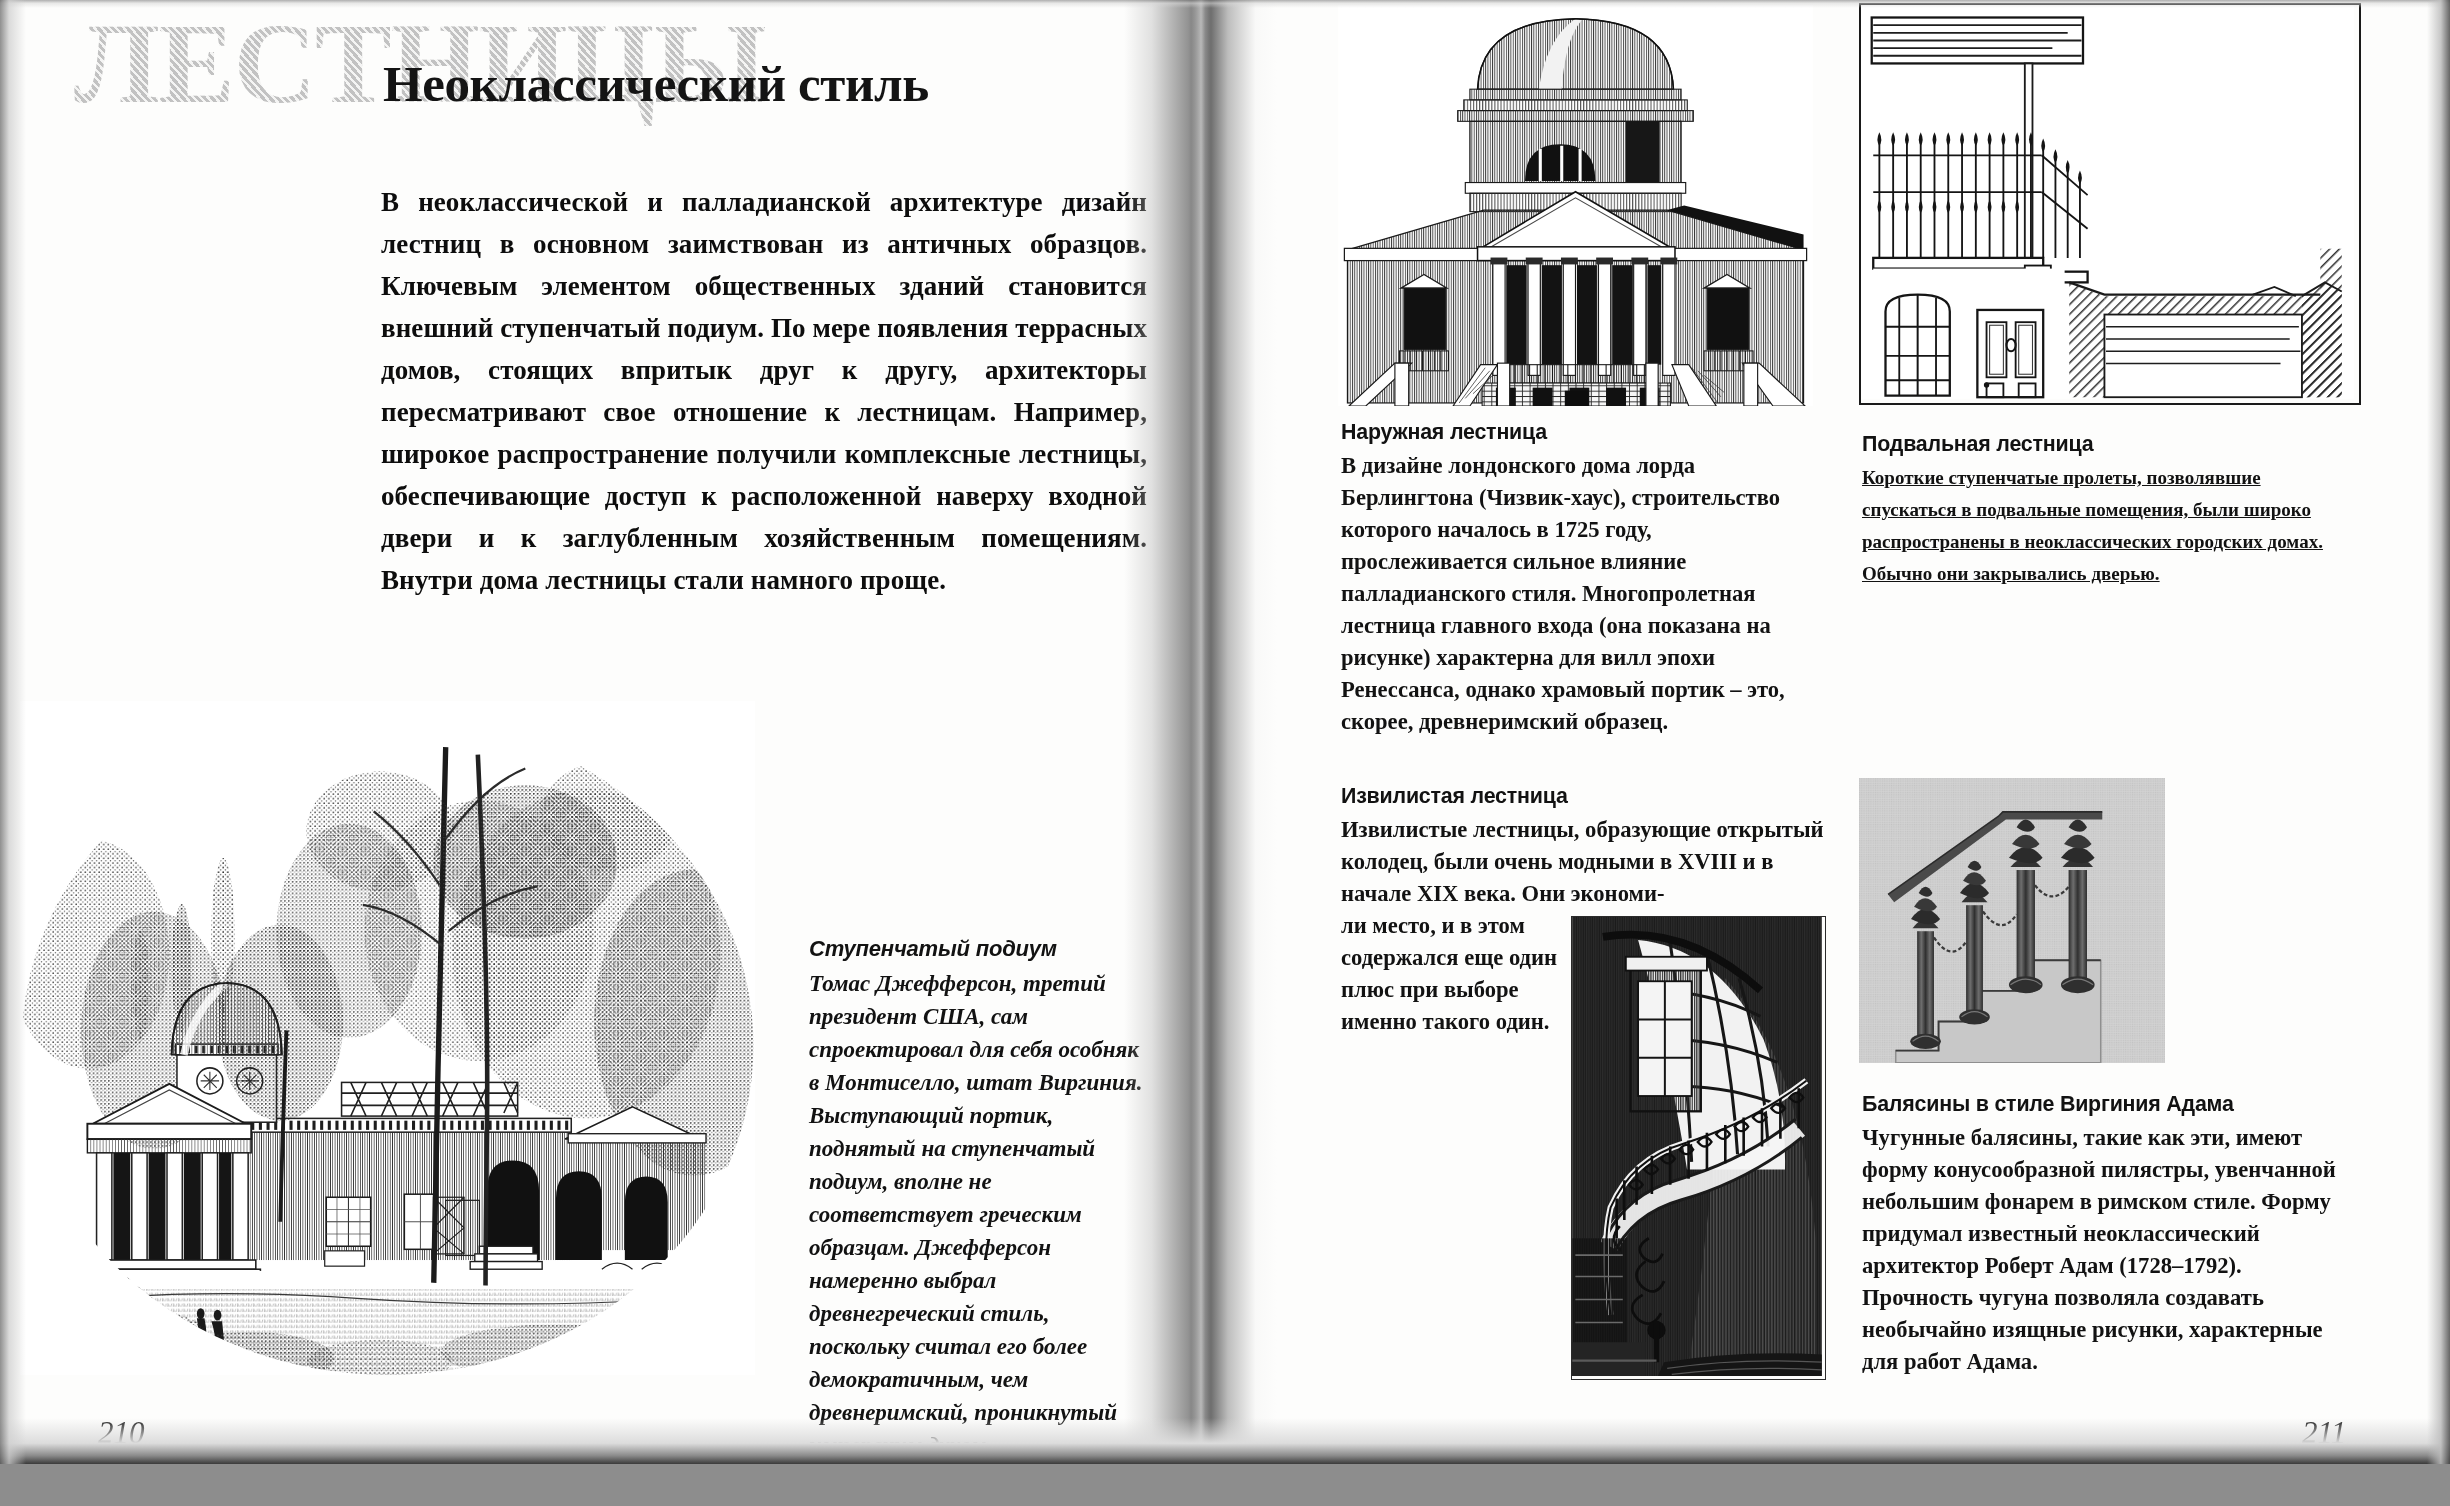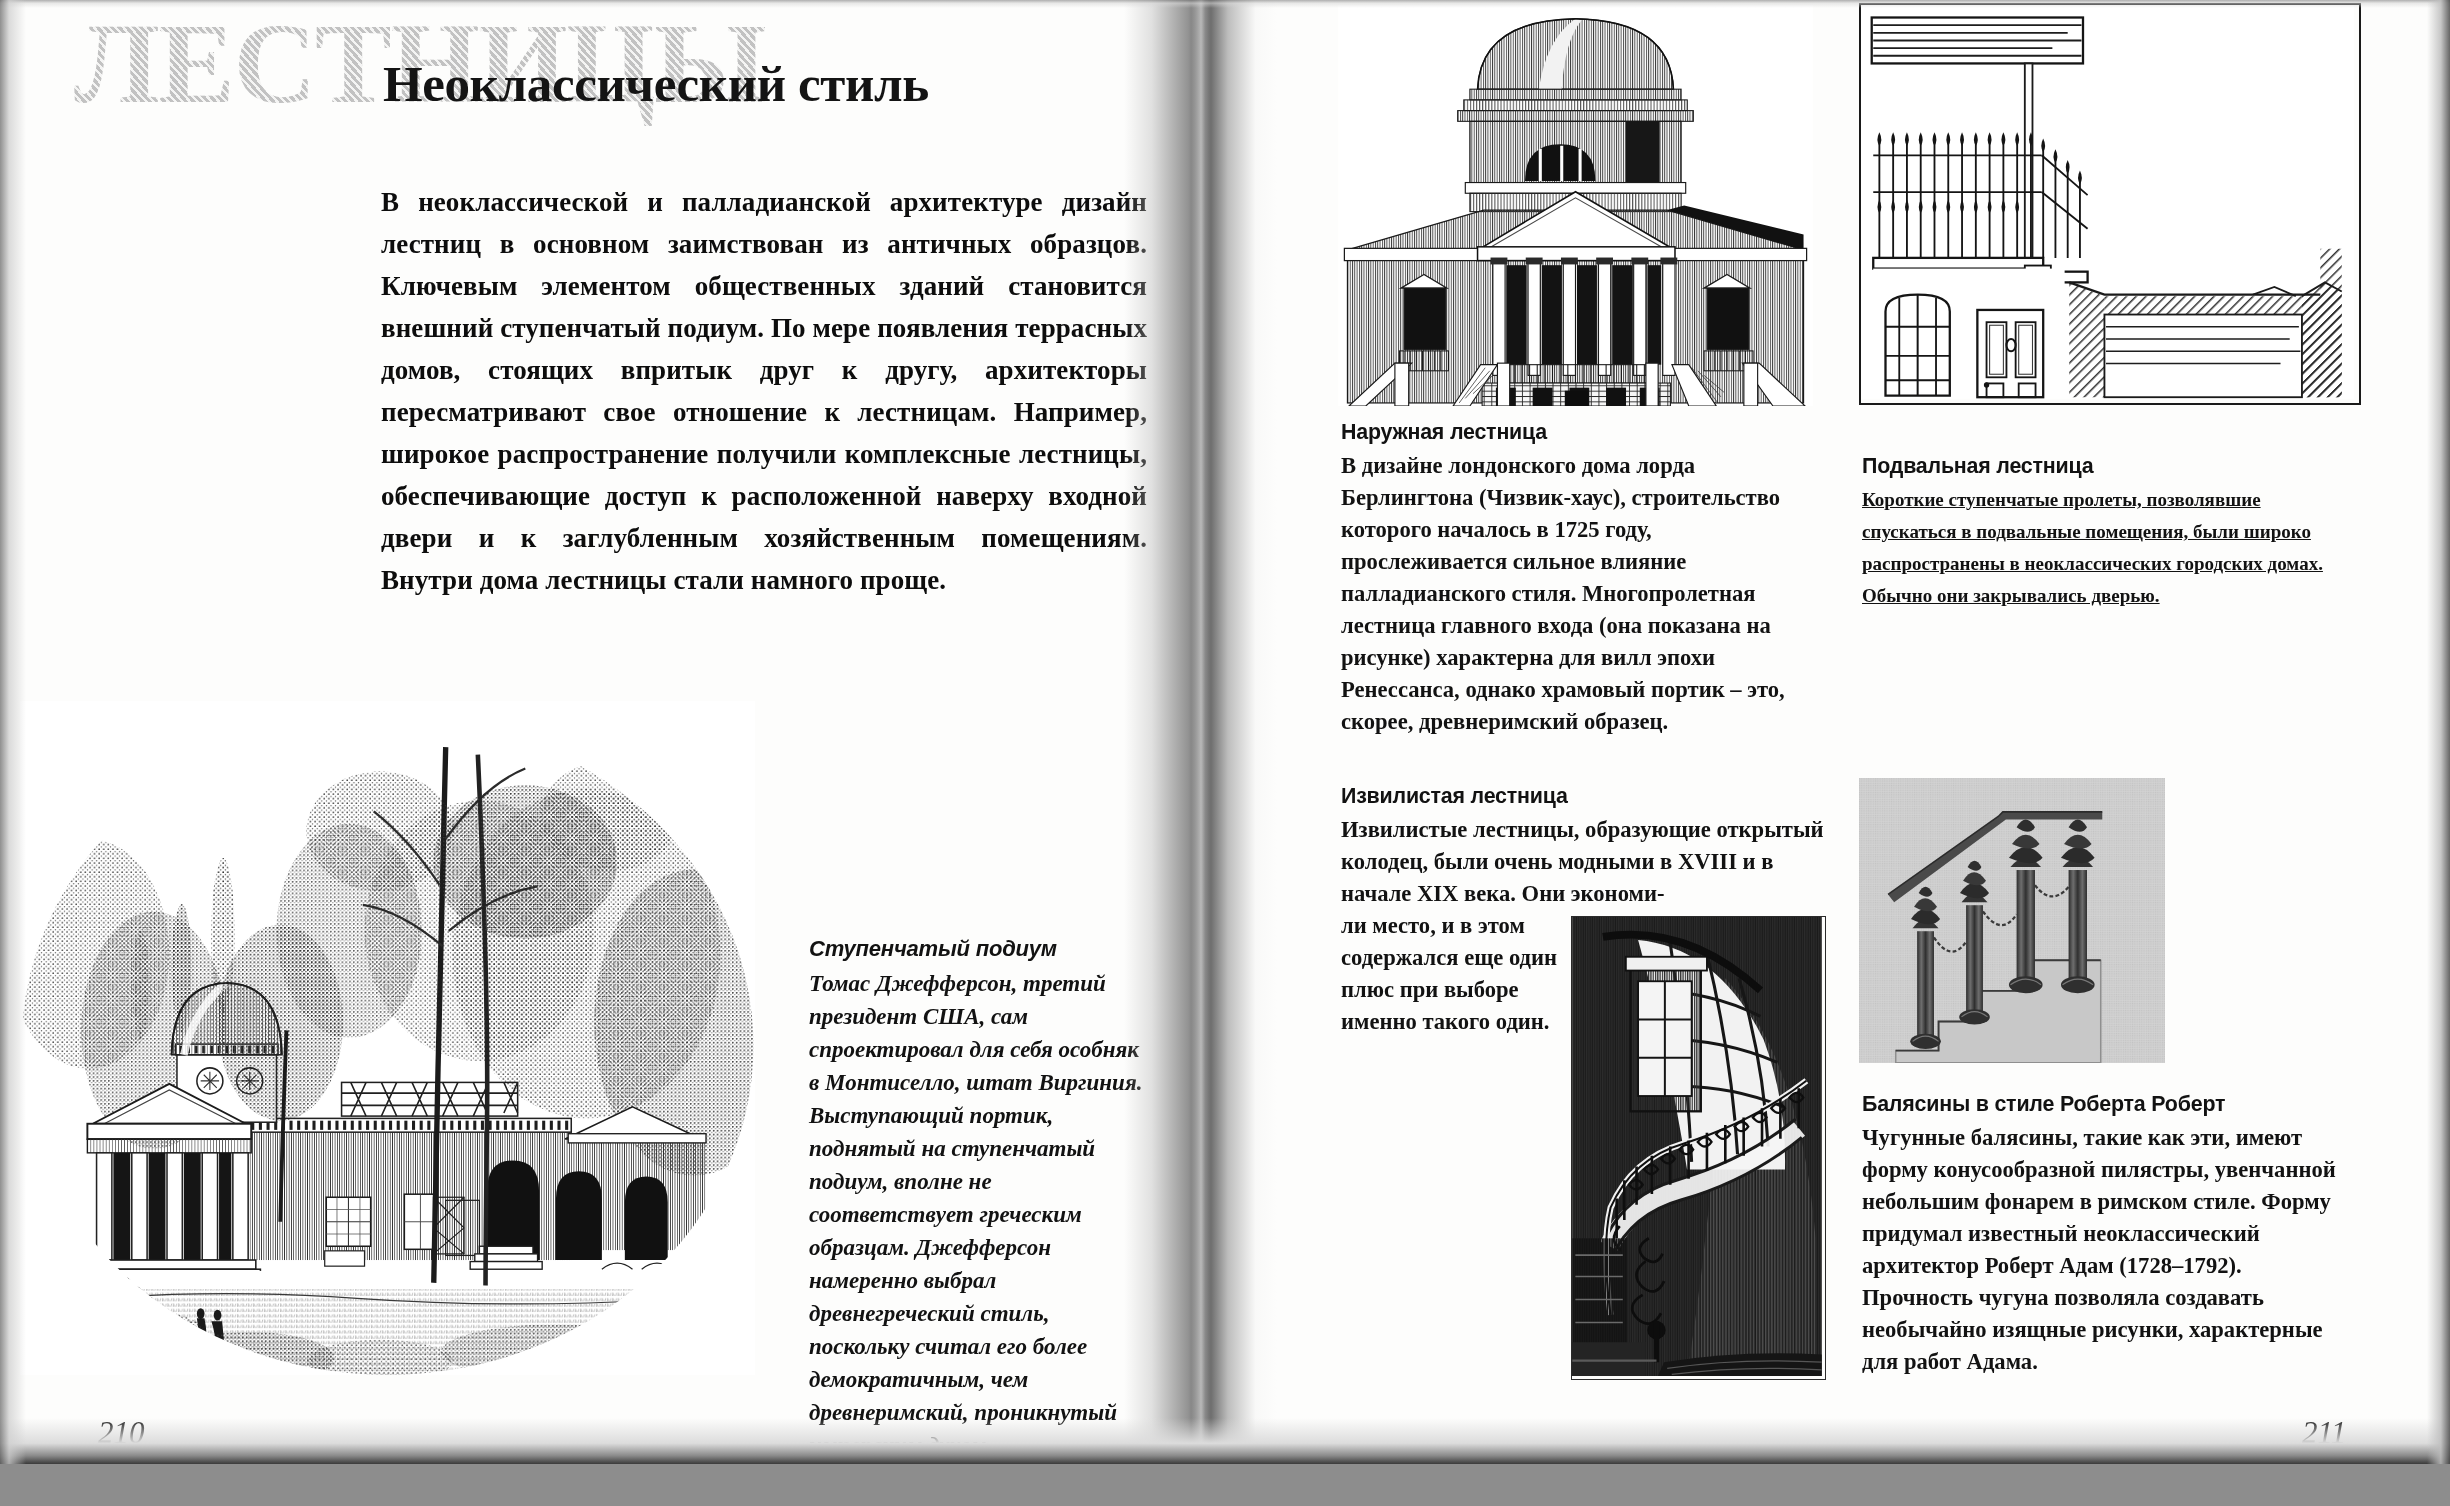--- a/index.html
+++ b/index.html
@@ -127,21 +127,21 @@
   .cap-podium .cap-body{font-size:23px;line-height:33px;}
 
   
   .cap-outer{
     position:absolute;left:1341px;top:418px;width:475px;
   }
   .cap-outer .cap-title{font-size:21.4px;line-height:29px;margin-bottom:3.1px;}
   .cap-outer .cap-body{font-size:22.6px;line-height:32px;}
 
   .cap-basement{
-    position:absolute;left:1862px;top:452px;width:482px;
+    position:absolute;left:1862px;top:430px;width:482px;
   }
   .cap-basement .cap-title{font-size:21.4px;line-height:29px;margin-bottom:3.1px;}
   .cap-basement .cap-body{font-size:19px;line-height:32px;text-decoration:underline;}
 
   .cap-wind{
     position:absolute;left:1341px;top:782px;width:490px;
   }
   .cap-wind .cap-title{font-size:21.4px;line-height:29px;margin-bottom:3.1px;}
   .cap-wind .cap-body{font-size:22.6px;line-height:32px;}
   .cap-wind .narrow{width:230px;}
@@ -794,21 +794,21 @@
 
       <g stroke="#3a3a3a" stroke-width="3" fill="none" stroke-dasharray="5 3">
         <path d="M98 208 Q120 242 140 214"></path>
         <path d="M162 174 Q186 208 206 178"></path>
         <path d="M230 140 Q252 168 274 142"></path>
       </g>
     </svg>
   </div>
 
   <div class="cap-balu">
-    <div class="cap-title">Балясины в стиле Роберта Роберт</div>
+    <div class="cap-title">Балясины в стиле Виргиния Адама</div>
     <div class="cap-body">Чугунные балясины, такие как эти, имеют форму конусообразной пилястры, увенчанной небольшим фонарем в римском стиле. Форму придумал известный неоклассический архитектор Роберт Адам (1728–1792). Прочность чугуна позволяла создавать необычайно изящные рисунки, характерные для работ Адама.</div>
   </div>
 
   <div class="folio folio-left">210</div>
   <div class="folio folio-right">211</div>
 
   <div class="gutter"></div>
   <div class="gutter-core"></div>
   <div class="scan-edge-top"></div>
   <div class="scan-edge-bottom"></div>

